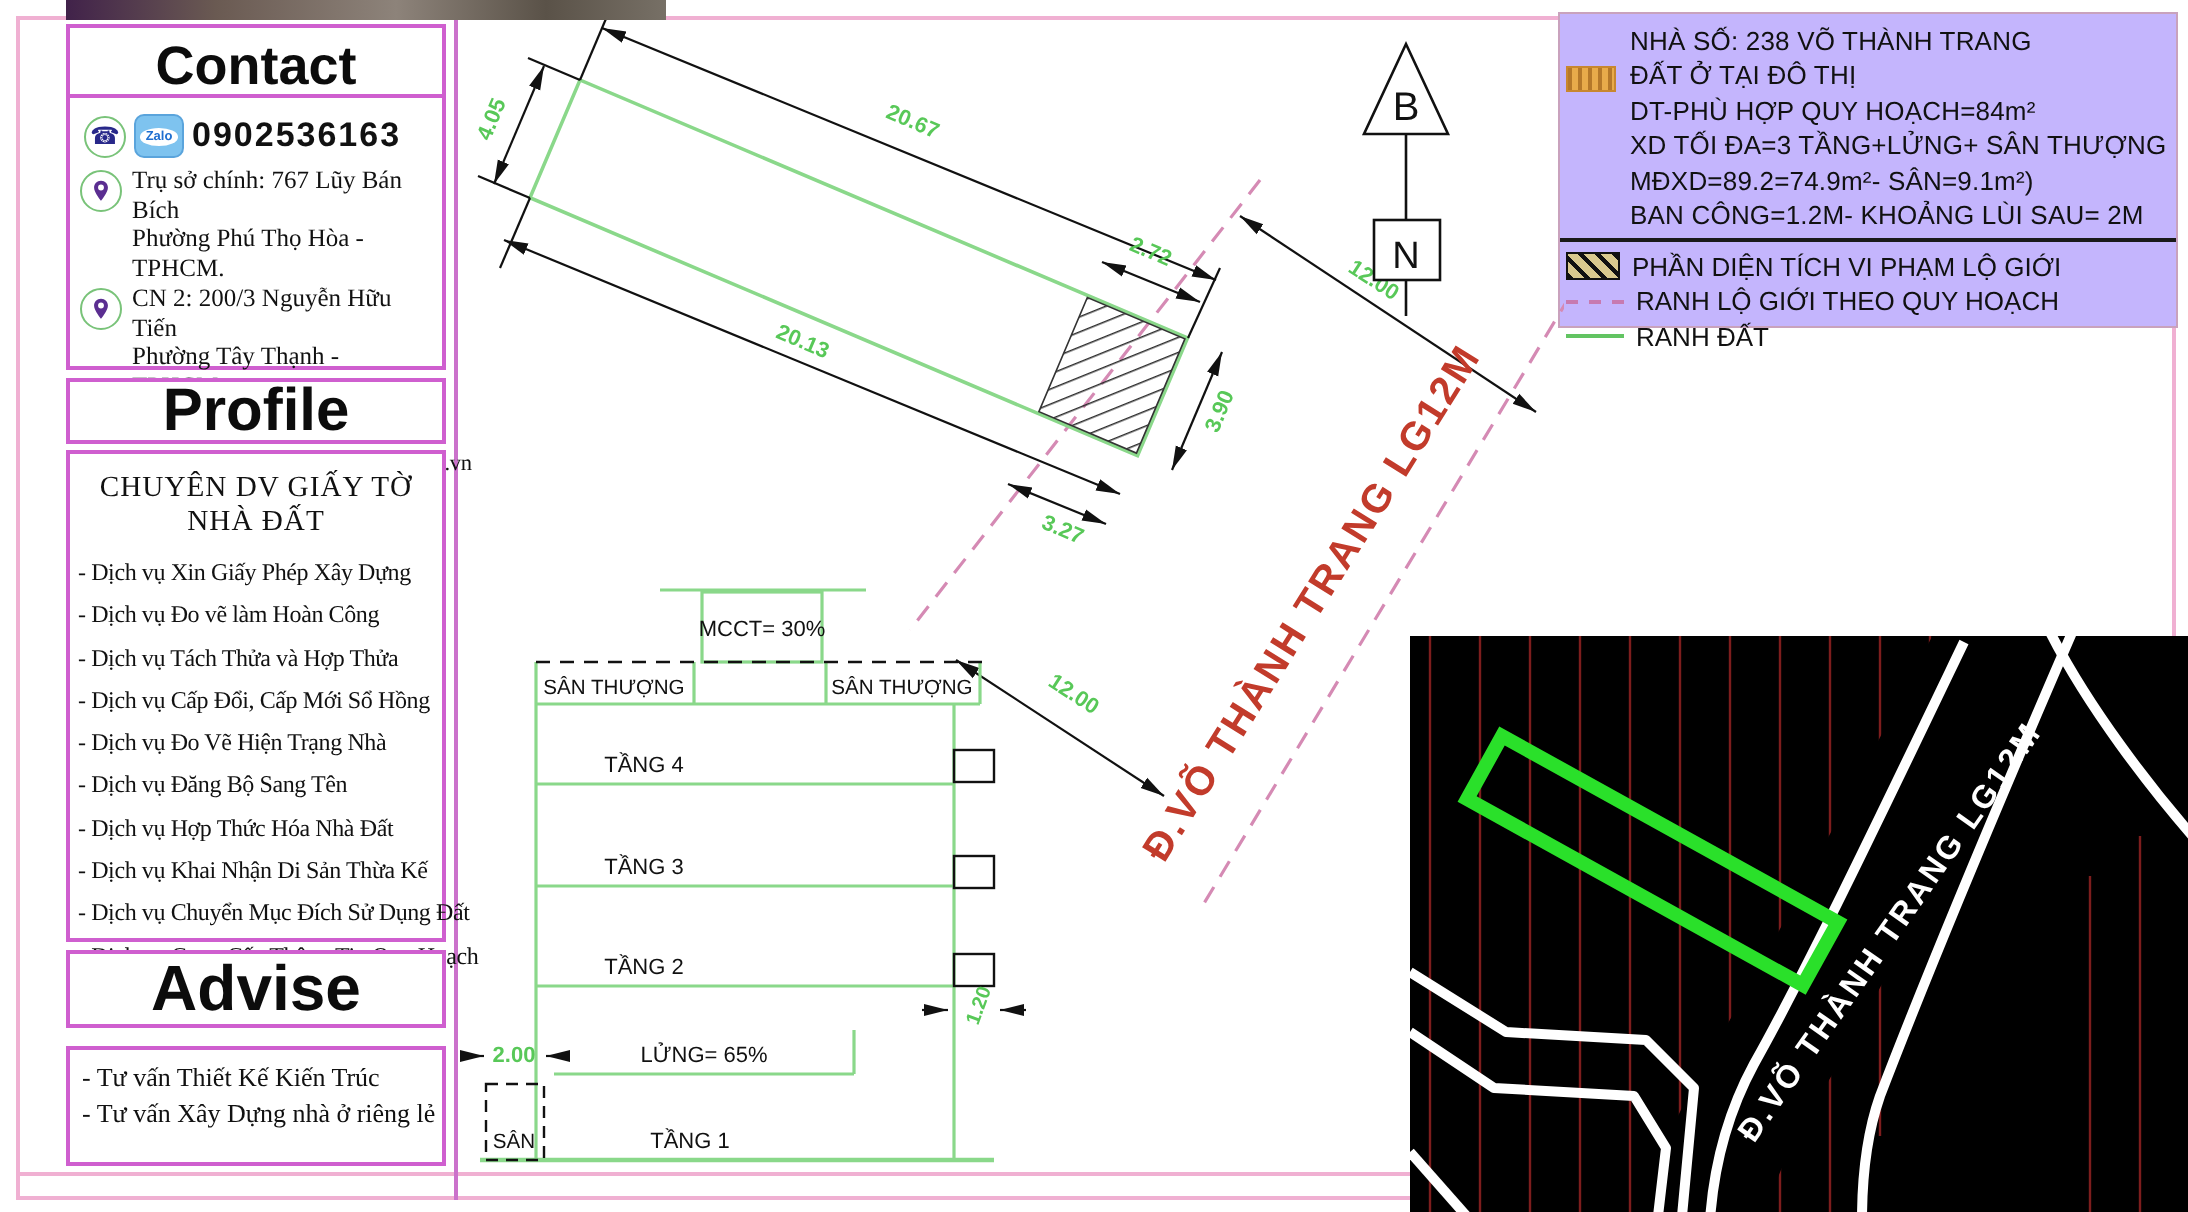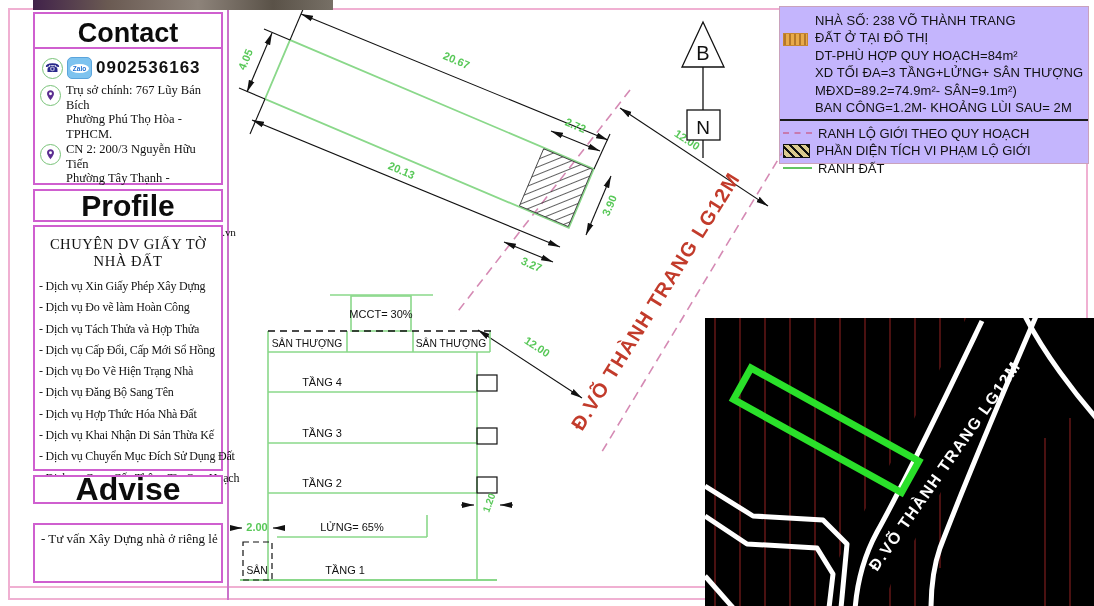--- a/index.html
+++ b/index.html
@@ -9,21 +9,21 @@
   .frame2{position:absolute;left:10px;top:586px;right:8px;height:0;border-top:2px solid #f0b0d2;z-index:1;}
   .photo-strip{position:absolute;left:33px;top:0;width:300px;height:10px;z-index:3;
     background:linear-gradient(90deg,#41224a,#6a5a52 25%,#8d837a 55%,#5a5248 80%,#777066);}
   
   .sbox{position:absolute;left:33px;width:190px;background:#fff;border:2px solid #cf5fcf;box-sizing:border-box;z-index:2;}
   .shead{display:flex;align-items:center;justify-content:center;font-weight:bold;color:#0c0c0c;}
   .contact-header{top:12px;height:42px;font-size:27px;}
   .contact-info{top:47px;height:138px;padding:6px 5px 0 5px;font-family:"Liberation Serif",serif;font-size:12.5px;color:#111;}
   .profile-header{top:189px;height:33px;font-size:30px;}
   .profile-content{top:225px;height:246px;padding:5px 4px;font-family:Liberation Serif, serif;color:#111;}
-  .advise-header{top:475px;height:29px;font-size:32px;}
+  .advise-header{top:475px;height:39px;font-size:32px;}
   .advise-content{top:523px;height:60px;padding:5px 6px;font-family:"Liberation Serif",serif;color:#111;}
   .phone-row{display:flex;align-items:center;gap:4px;margin:2px 0 4px 2px;}
   .phone-number{font-family:"Liberation Sans",sans-serif;font-weight:bold;font-size:17px;letter-spacing:1px;}
   .circ{width:21px;height:21px;border-radius:50%;border:1.5px solid #79c379;display:flex;align-items:center;justify-content:center;flex:0 0 auto;box-sizing:border-box;}
   .phone-glyph{color:#28288a;font-size:12px;line-height:1;}
   .zalo{width:23px;height:20px;border-radius:5px;background:#7ec3ef;border:1px solid #5aa4dc;display:flex;align-items:center;justify-content:center;flex:0 0 auto;}
   .zalo-inner{background:#fff;border-radius:50%;font-size:6.5px;color:#1f6fd0;font-weight:bold;padding:1px 3px;font-family:"Liberation Sans",sans-serif;}
   .info-row{display:flex;gap:5px;margin:1px 0;justify-content:center;}
   .info-row .circ{margin-top:2px;}
   .two-line{line-height:14.5px;}
@@ -111,42 +111,43 @@
     <div class="profile-item">- Dịch vụ Đăng Bộ Sang Tên</div>
     <div class="profile-item">- Dịch vụ Hợp Thức Hóa Nhà Đất</div>
     <div class="profile-item">- Dịch vụ Khai Nhận Di Sản Thừa Kế</div>
     <div class="profile-item">- Dịch vụ Chuyển Mục Đích Sử Dụng Đất</div>
     <div class="profile-item">- Dịch vụ Cung Cấp Thông Tin Quy Hoạch</div>
   </div>
 
   <div class="sbox shead advise-header">Advise</div>
 
   <div class="sbox advise-content">
+    <div class="advise-item">- Tư vấn Thiết Kế Kiến Trúc</div>
     <div class="advise-item">- Tư vấn Xây Dựng nhà ở riêng lẻ</div>
   </div>
 
   <div class="legend">
     <div class="icon-urban"></div>
     <div class="legend-sec1">
       <div>NHÀ SỐ: 238 VÕ THÀNH TRANG</div>
       <div>ĐẤT Ở TẠI ĐÔ THỊ</div>
       <div>DT-PHÙ HỢP QUY HOẠCH=84m²</div>
       <div>XD TỐI ĐA=3 TẦNG+LỬNG+ SÂN THƯỢNG</div>
       <div>MĐXD=89.2=74.9m²- SÂN=9.1m²)</div>
       <div>BAN CÔNG=1.2M- KHOẢNG LÙI SAU= 2M</div>
     </div>
     <div class="legend-divider"></div>
     <div class="legend-sec2">
       <div class="legend-row">
+        <span class="icon-hatch"></span>
+        <span>PHẦN DIỆN TÍCH VI PHẠM LỘ GIỚI</span>
+      </div>
+      <div class="legend-row">
         <span class="icon-dash"></span>
         <span>RANH LỘ GIỚI THEO QUY HOẠCH</span>
-      </div>
-      <div class="legend-row">
-        <span class="icon-hatch"></span>
-        <span>PHẦN DIỆN TÍCH VI PHẠM LỘ GIỚI</span>
       </div>
       <div class="legend-row">
         <span class="icon-greenline"></span>
         <span>RANH ĐẤT</span>
       </div>
     </div>
   </div>
 
   <svg class="plan-svg" width="552" height="606" viewBox="0 0 552 606">
     <defs>

